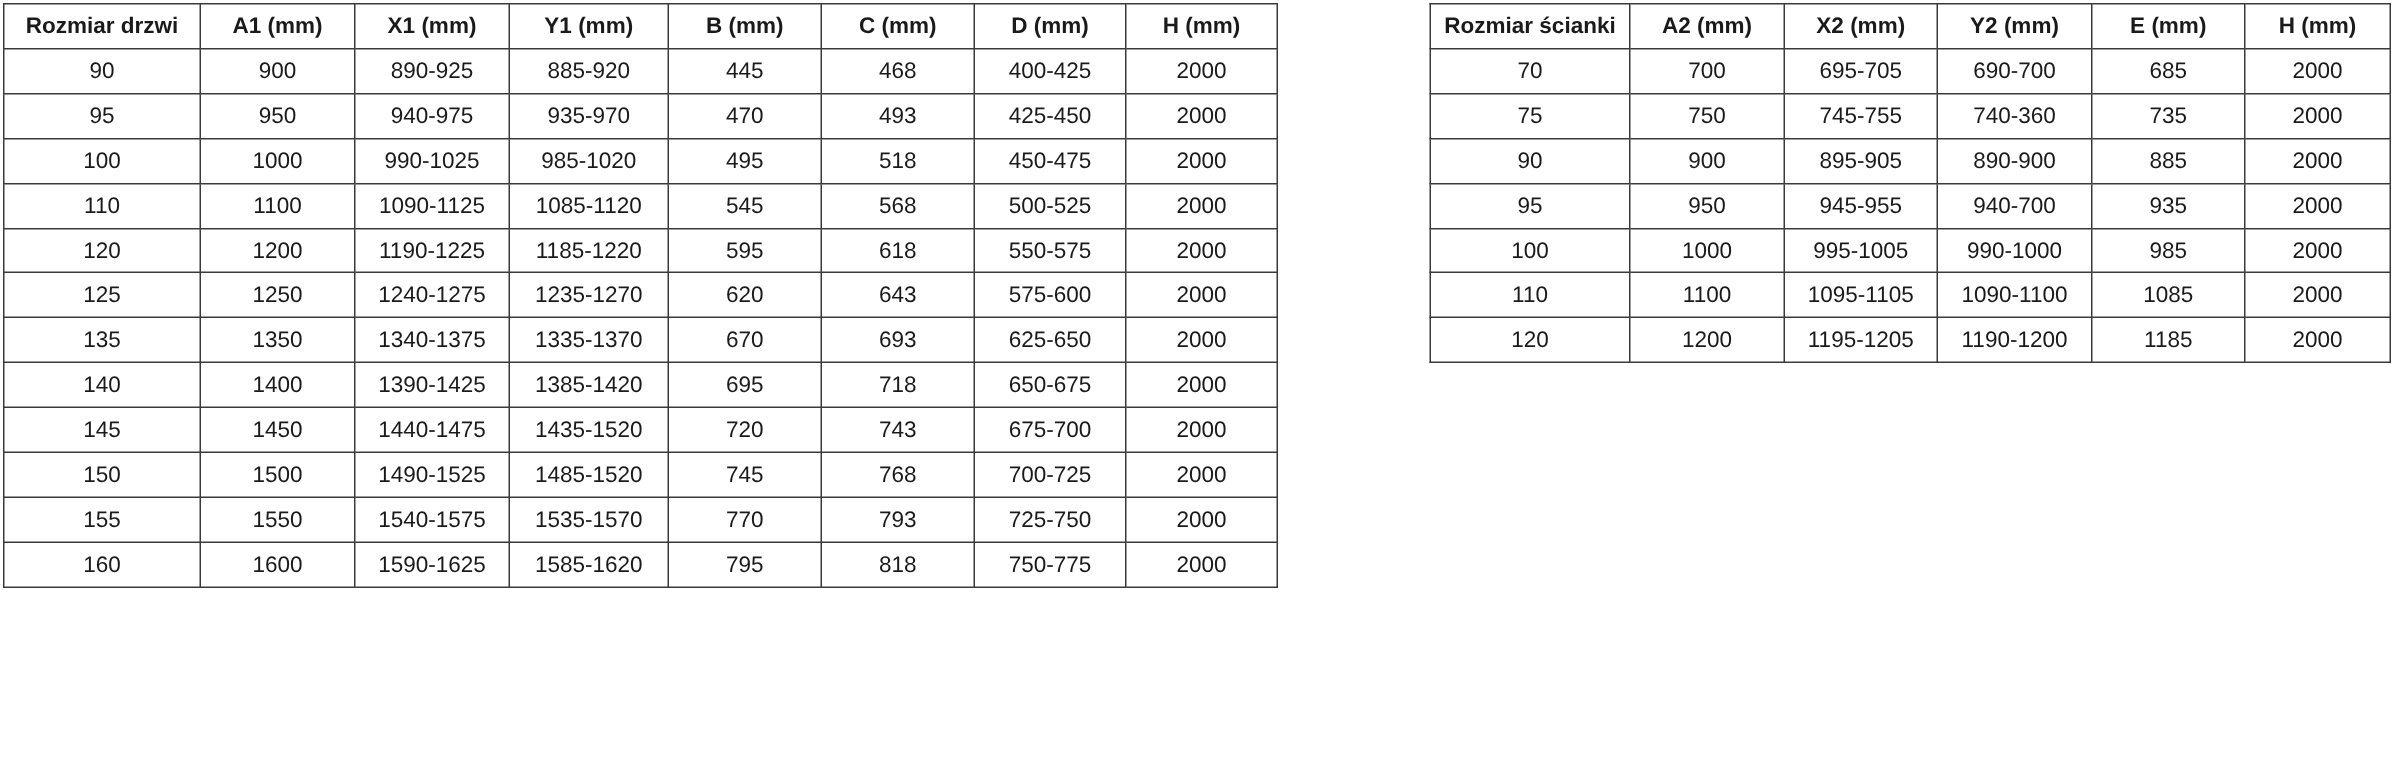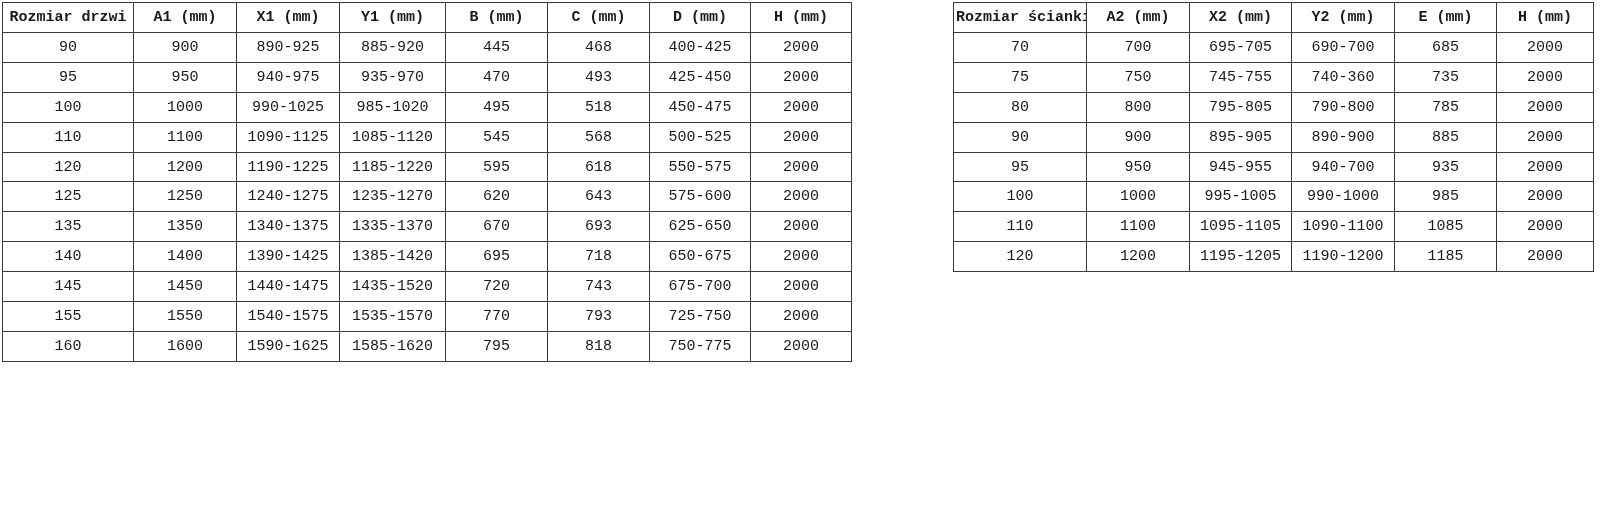--- a/index.html
+++ b/index.html
@@ -8,21 +8,20 @@
     height: 514px;
     background: #ffffff;
     font-family: "Liberation Sans", sans-serif;
     overflow: hidden;
   }
   .canvas {
     position: relative;
     width: 1312px;
     height: 514px;
     background: #ffffff;
-    font-family: Liberation Mono, monospace;
   }
   table.spec-table {
     position: absolute;
     border-collapse: collapse;
     table-layout: fixed;
     background: #ffffff;
   }
   table.spec-table th,
   table.spec-table td {
     border: 1.5px solid #3a3a3a;
@@ -166,20 +165,30 @@
           <td>145</td>
           <td>1450</td>
           <td>1440-1475</td>
           <td>1435-1520</td>
           <td>720</td>
           <td>743</td>
           <td>675-700</td>
           <td>2000</td>
         </tr>
         <tr>
+          <td>150</td>
+          <td>1500</td>
+          <td>1490-1525</td>
+          <td>1485-1520</td>
+          <td>745</td>
+          <td>768</td>
+          <td>700-725</td>
+          <td>2000</td>
+        </tr>
+        <tr>
           <td>155</td>
           <td>1550</td>
           <td>1540-1575</td>
           <td>1535-1570</td>
           <td>770</td>
           <td>793</td>
           <td>725-750</td>
           <td>2000</td>
         </tr>
         <tr>
@@ -225,28 +234,20 @@
         </tr>
         <tr>
           <td>75</td>
           <td>750</td>
           <td>745-755</td>
           <td>740-360</td>
           <td>735</td>
           <td>2000</td>
         </tr>
         <tr>
-          <td>80</td>
-          <td>800</td>
-          <td>795-805</td>
-          <td>790-800</td>
-          <td>785</td>
-          <td>2000</td>
-        </tr>
-        <tr>
           <td>90</td>
           <td>900</td>
           <td>895-905</td>
           <td>890-900</td>
           <td>885</td>
           <td>2000</td>
         </tr>
         <tr>
           <td>95</td>
           <td>950</td>

